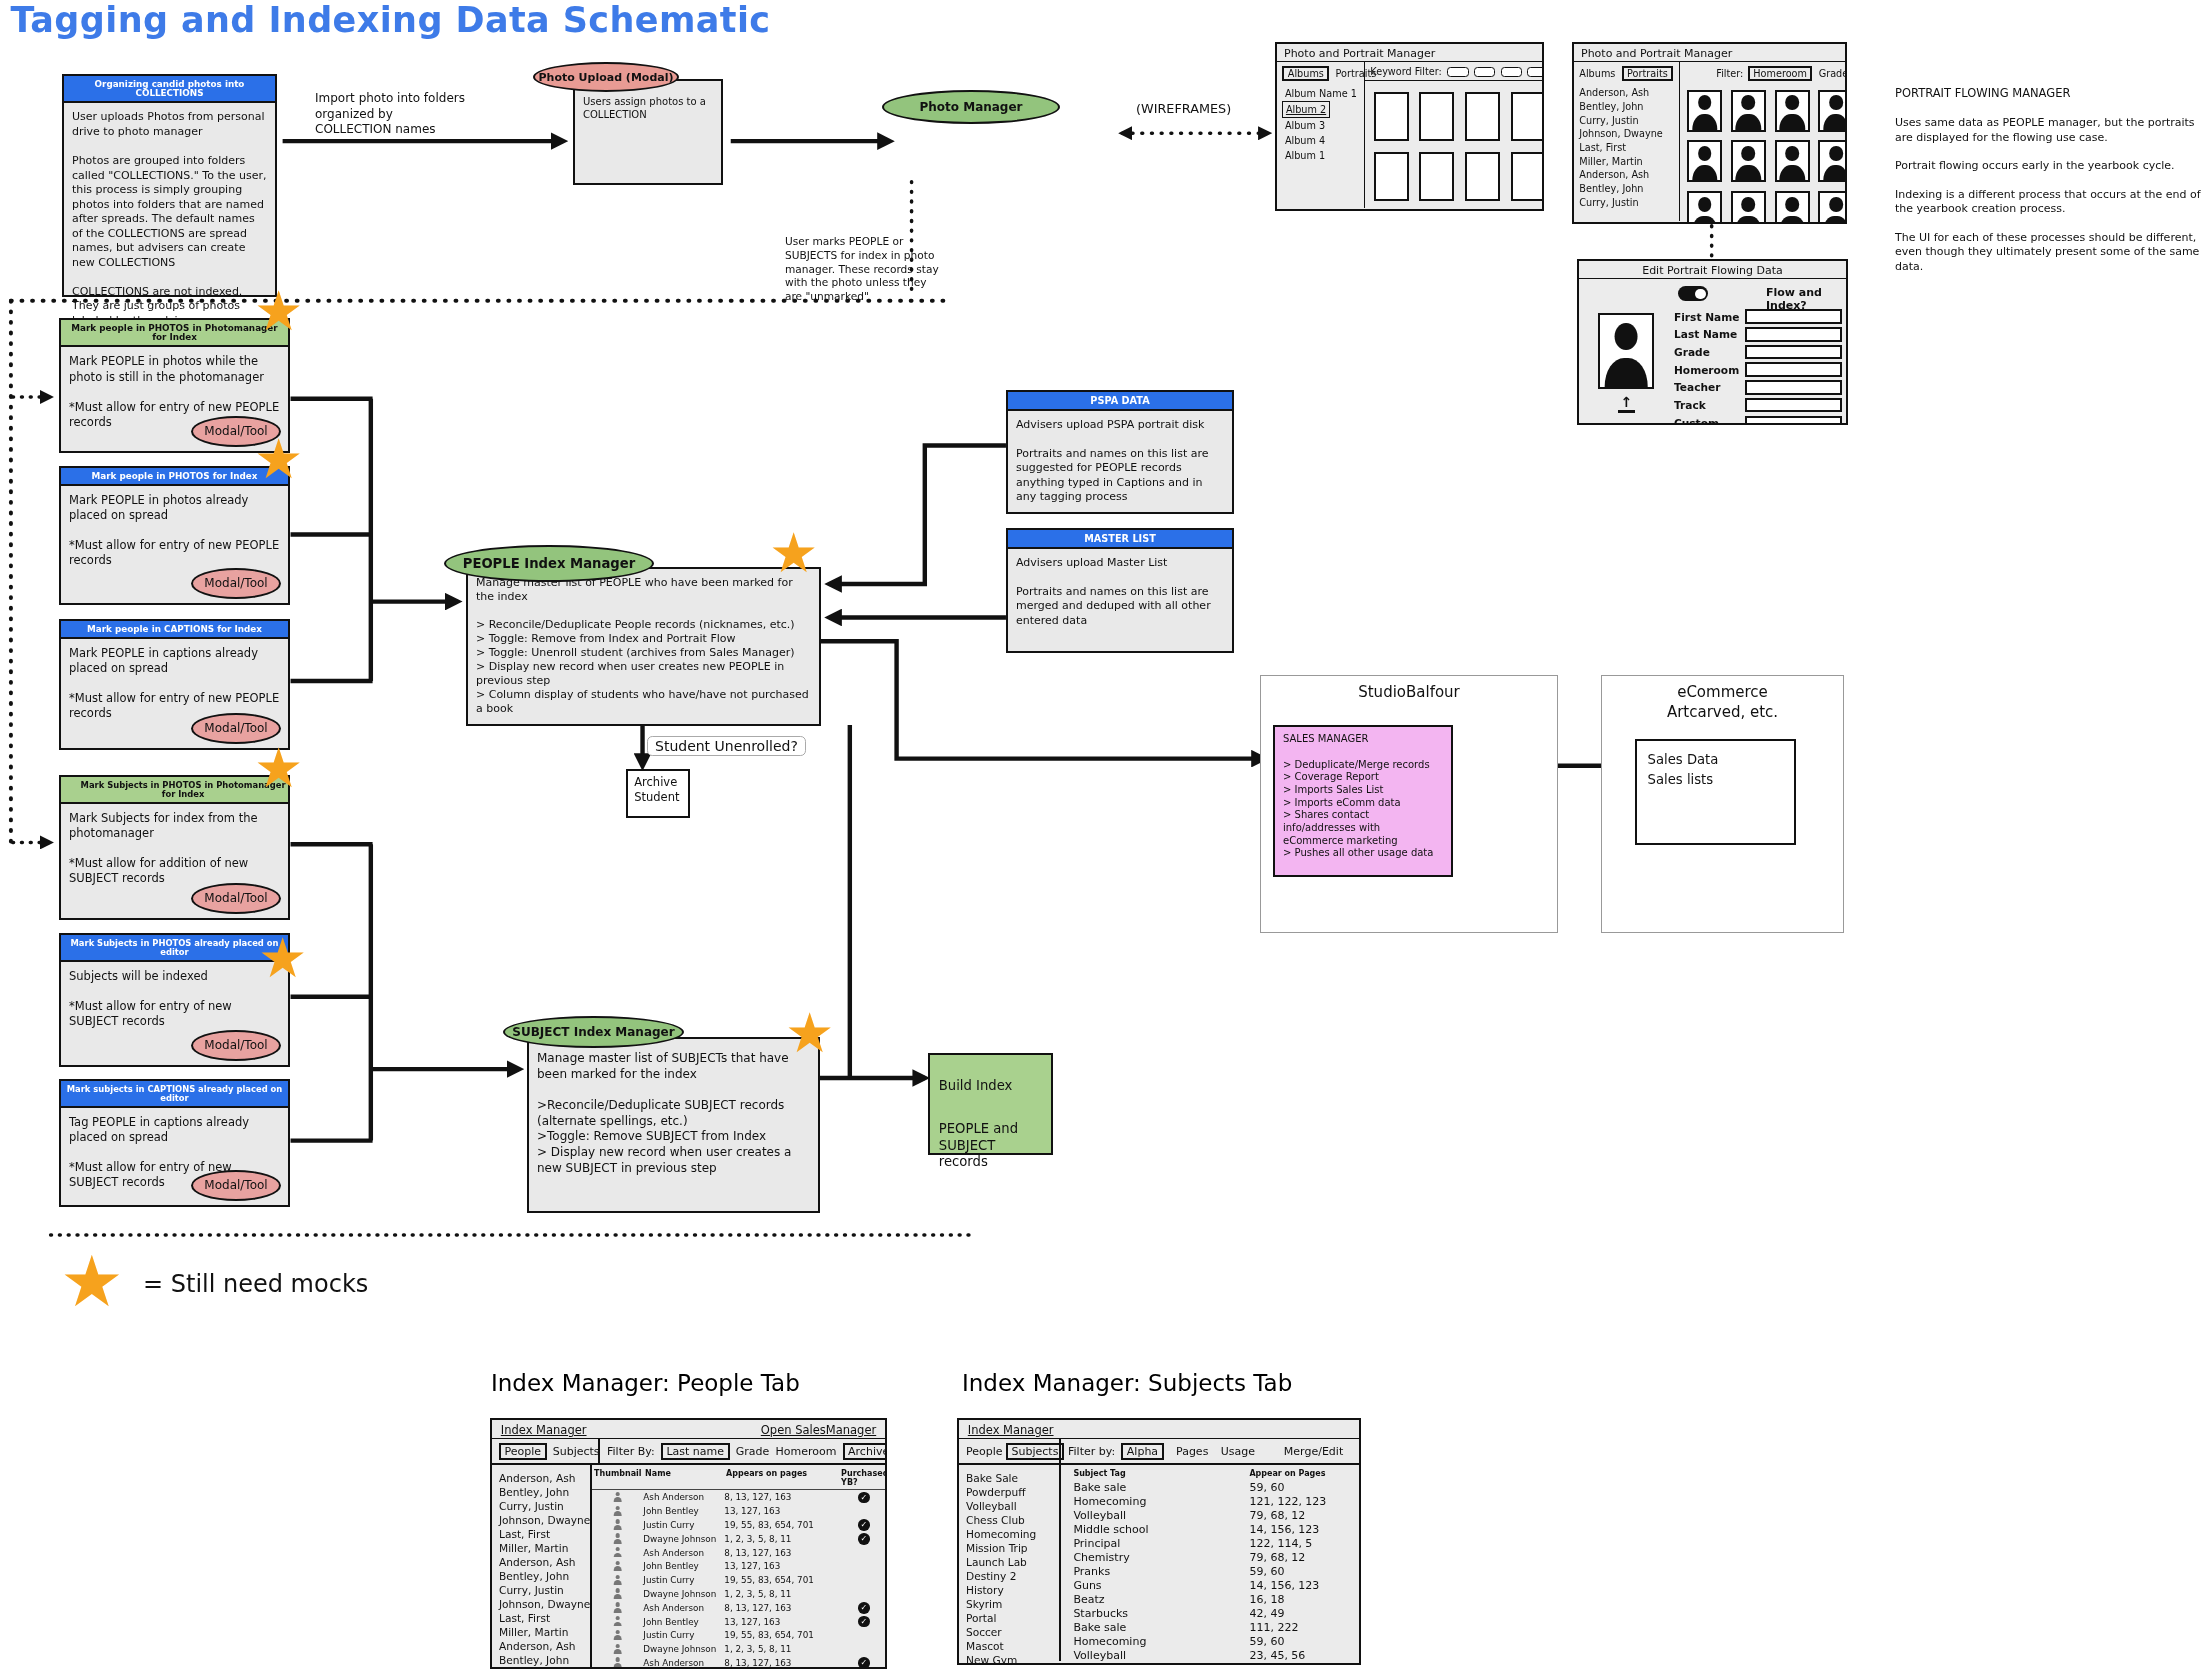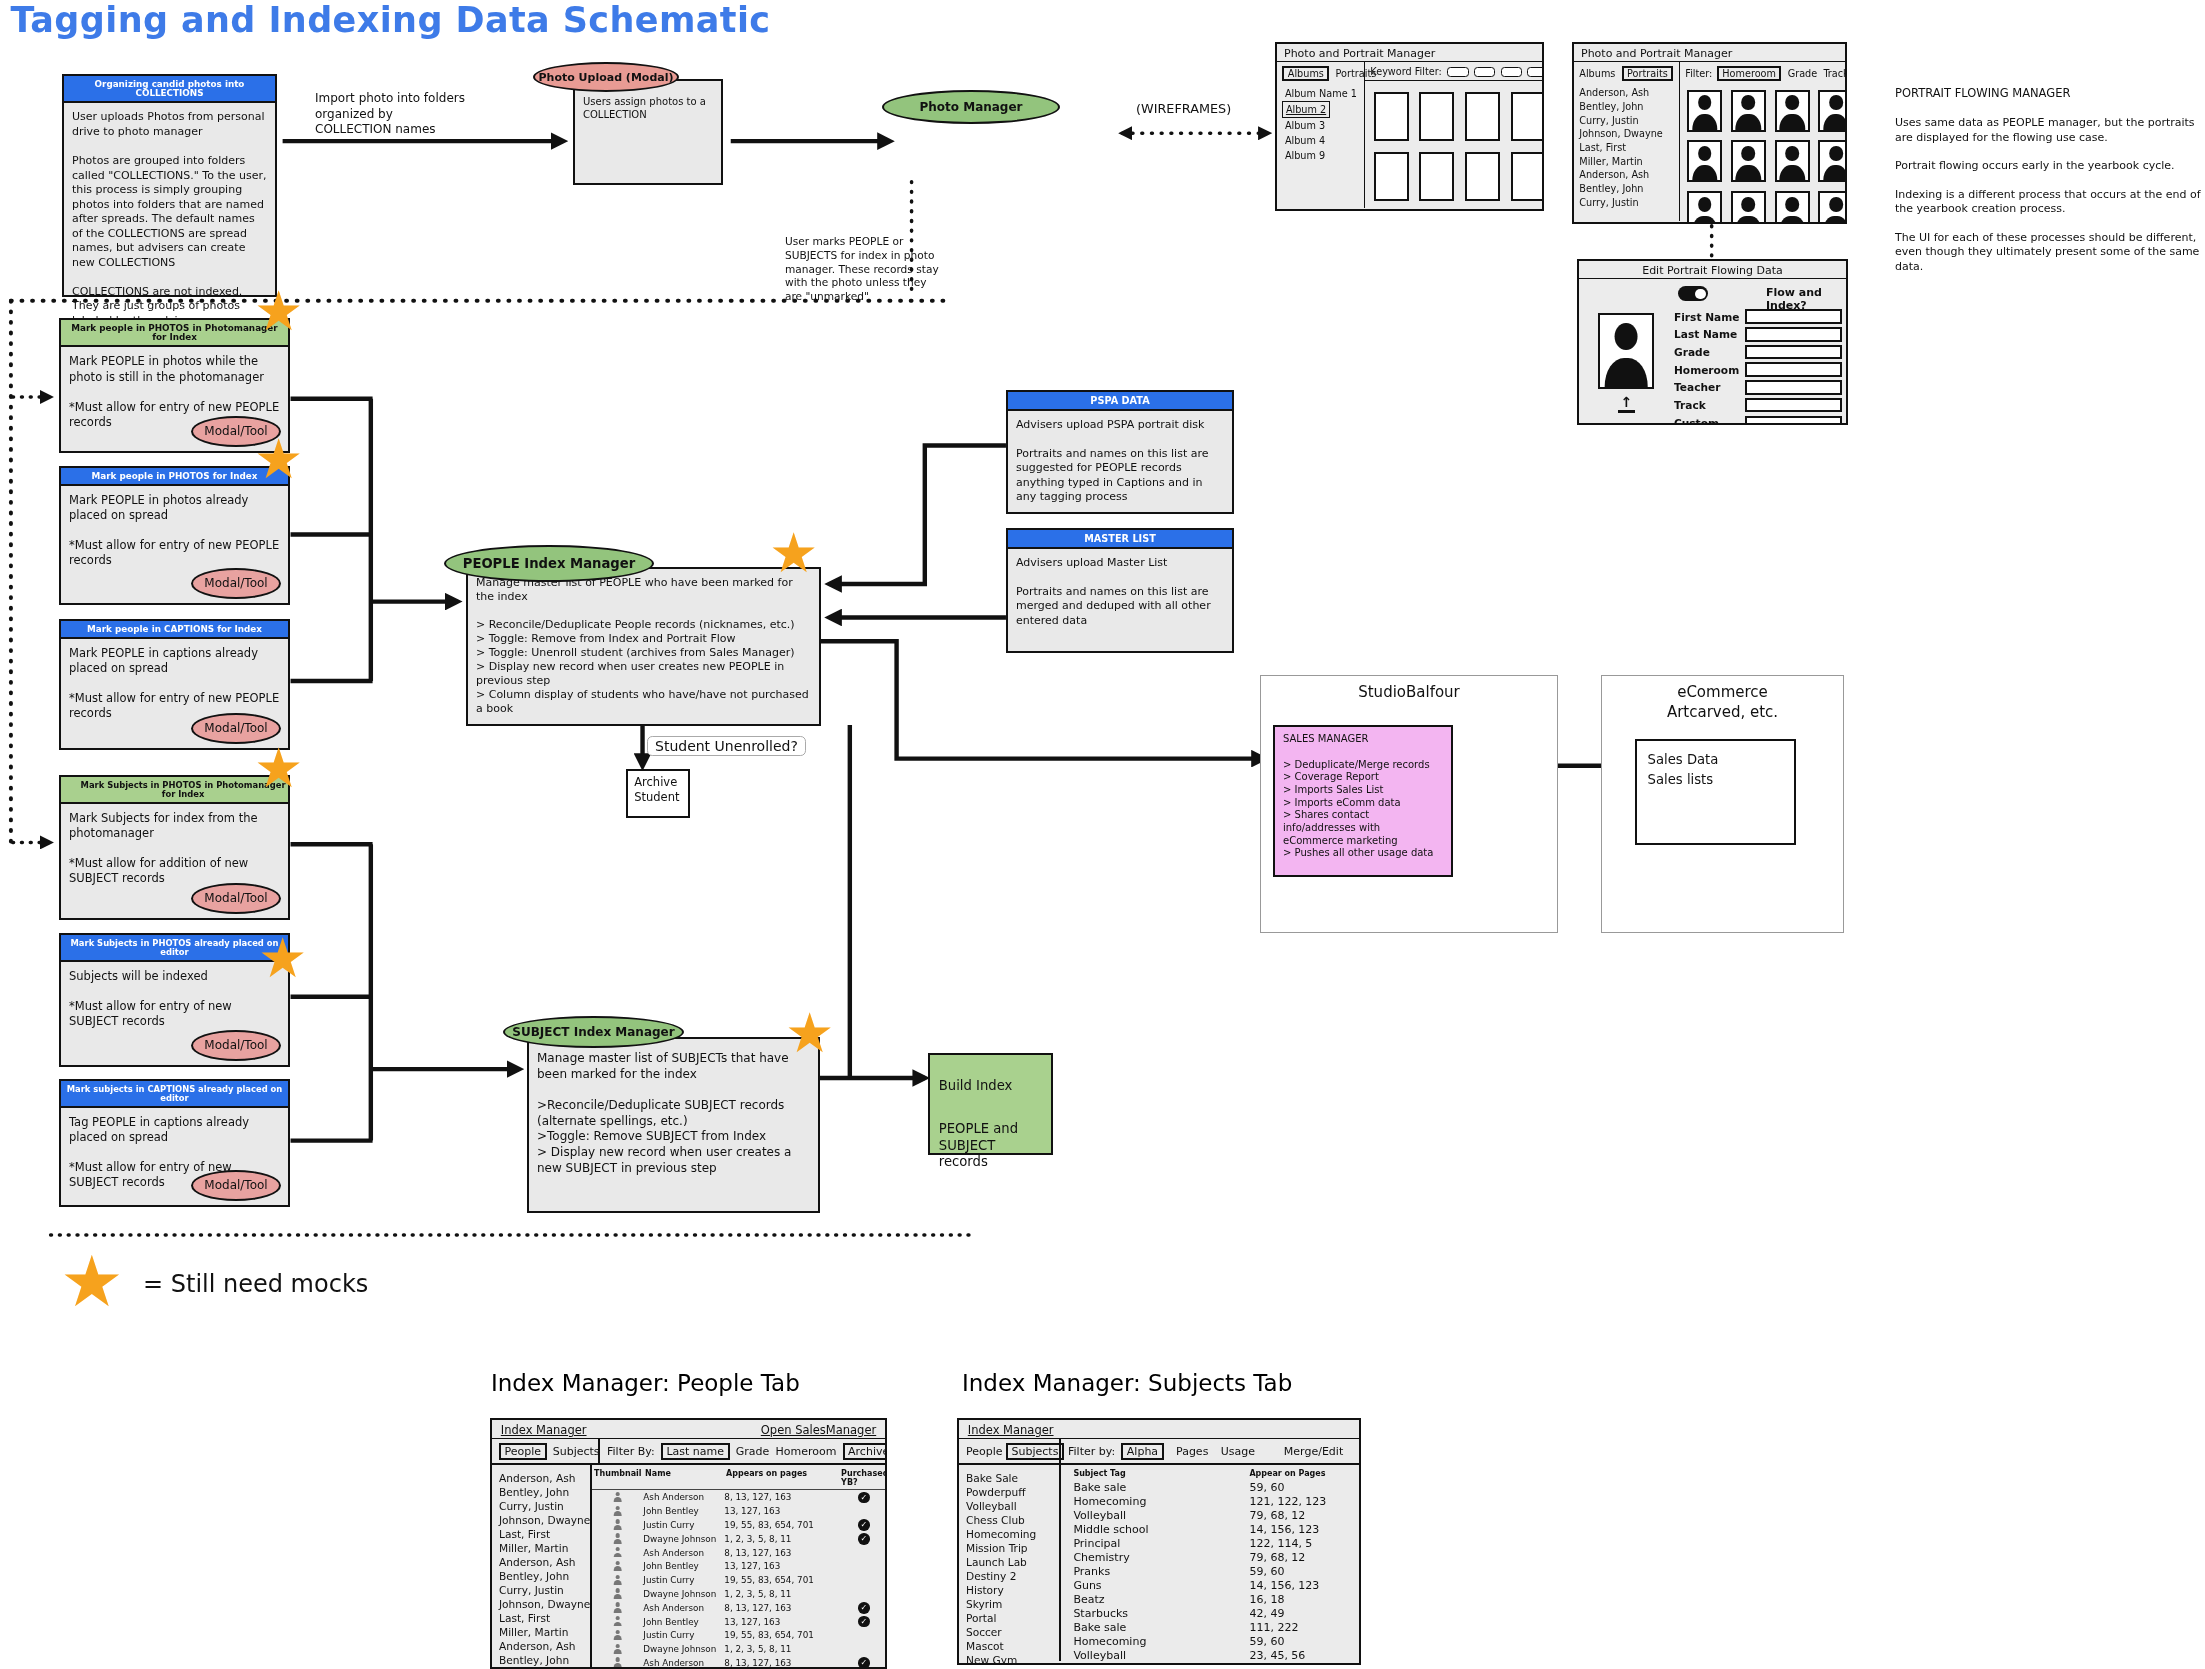--- a/index.html
+++ b/index.html
@@ -140,21 +140,21 @@
       <div class="wf-left" style="width:88px;">
         <div class="tabs-row">
           
         <span class="bandlabel selected">Albums</span><span class="bandlabel">Portraits</span></div>
         <div>
 
         <div class="album-item">Album Name 1</div>
             <div class="album-item selected">Album 2</div>
             <div class="album-item">Album 3</div>
             <div class="album-item">Album 4</div>
-            <div class="album-item">Album 9</div>
+            <div class="album-item">Album 1</div>
           </div>
       </div>
       <div class="wf-right">
         <div class="filter-row ruled">
           <span>Keyword Filter:</span><span style="display:inline;"><span class="pillette"></span><span class="pillette"></span><span class="pillette"></span><span class="pillette"></span></span>
         </div>
         <div class="photo-grid">
 
         <div class="tile" style="width:35px;height:49px;"></div>
             <div class="tile" style="width:35px;height:49px;"></div>
@@ -184,21 +184,21 @@
             <div class="name-item">Johnson, Dwayne</div>
             <div class="name-item">Last, First</div>
             <div class="name-item">Miller, Martin</div>
             <div class="name-item">Anderson, Ash</div>
             <div class="name-item">Bentley, John</div>
             <div class="name-item">Curry, Justin</div>
           </div>
       </div>
       <div class="wf-right">
         <div class="filter-row">
-          <span style="margin-right:4.4px;">Filter:</span><span style="display:inline;"><span class="bandlabel selected">Homeroom</span><span class="bandlabel">Grade</span><span class="bandlabel">Track</span></span>
+          <span style="margin-right:4.4px;margin-left:31px;">Filter:</span><span style="display:inline;"><span class="bandlabel selected">Homeroom</span><span class="bandlabel">Grade</span><span class="bandlabel">Track</span></span>
         </div>
         <div class="photo-grid" style="grid-template-columns:repeat(4,35px);gap:8.8px 8.8px;padding:5.3px 7px;">
 
         <div class="tile person" style="width:35px;height:42px;"></div>
             <div class="tile person" style="width:35px;height:42px;"></div>
             <div class="tile person" style="width:35px;height:42px;"></div>
             <div class="tile person" style="width:35px;height:42px;"></div>
             <div class="tile person" style="width:35px;height:42px;"></div>
             <div class="tile person" style="width:35px;height:42px;"></div>
             <div class="tile person" style="width:35px;height:42px;"></div>

